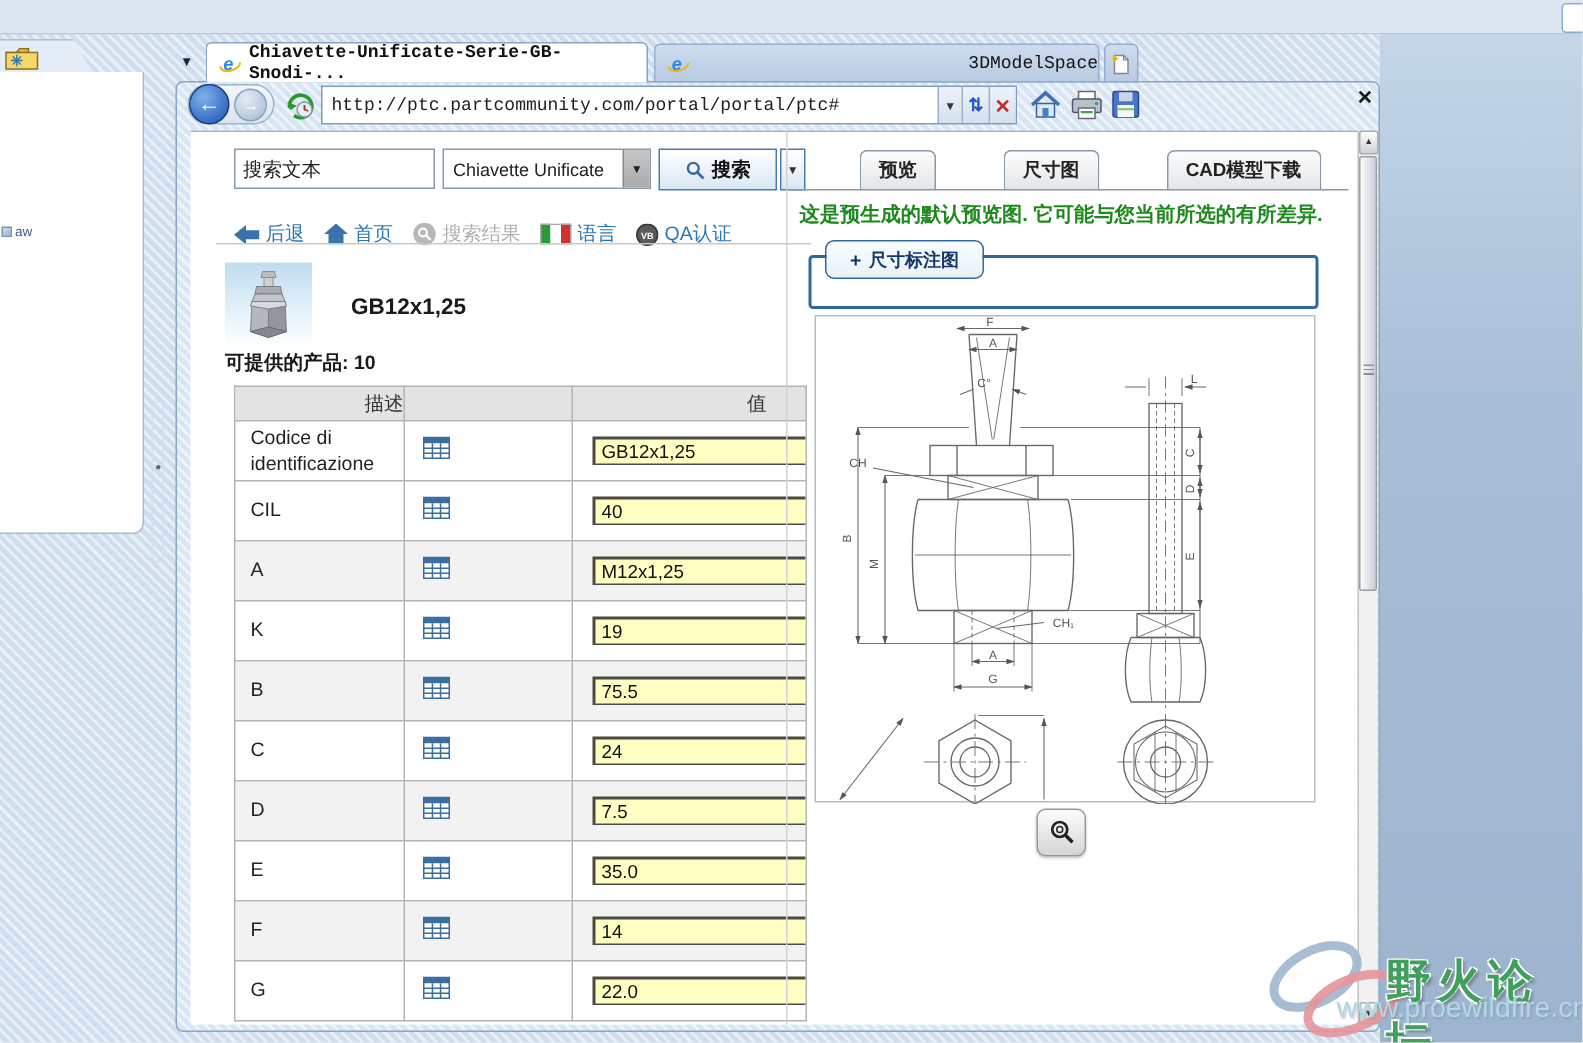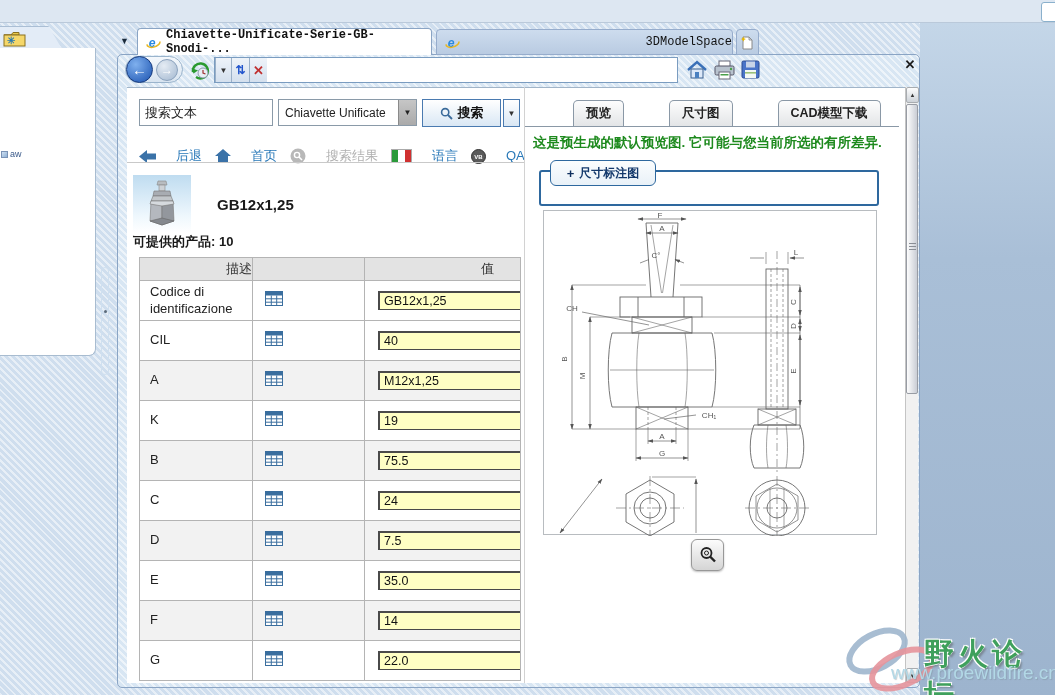--- a/index.html
+++ b/index.html
@@ -47,34 +47,34 @@
   .url-text { flex:1; font-family:"Liberation Mono", monospace; font-size:12px; color:#222; border:none; outline:none; padding:0 6px; background:transparent; line-height:24px; }
   .url-seg { width:16px; border-left:1px solid #9ab0c8; background:linear-gradient(#eef3f9,#d4e0ee); display:flex; align-items:center; justify-content:center; font-size:8px; color:#333; }
   .url-seg.wide { width:18px; }
   .ico-refresh { color:#2255cc; font-weight:bold; font-size:12px; }
   .ico-stop { color:#c03030; font-weight:bold; font-size:13px; }
   .tb-ico { position:absolute; top:59px; z-index:13; }
   .btn-close { position:absolute; left:901px; top:56px; width:18px; height:18px; z-index:14; color:#1a1a1a; font-size:13px; font-weight:bold; text-align:center; line-height:18px; }
 
   
   .content { position:absolute; left:127px; top:87px; width:778px; height:596px; background:#fff; border-top:1px solid #a0b4c8; z-index:11; }
-  .content-left { position:absolute; left:127px; top:87px; width:397px; height:596px; overflow:hidden; z-index:12; }
+  .content-left { position:absolute; left:144px; top:87px; width:397px; height:596px; overflow:hidden; z-index:12; }
   .content-right { position:absolute; left:524px; top:87px; width:381px; height:596px; border-left:1px solid #d2d2d2; overflow:hidden; z-index:12; }
 
   
   .search-input { position:absolute; left:12px; top:12px; width:134px; height:27px; border:1px solid #8a9aa8; font-size:13px; color:#222; padding:0 5px; font-family:"Liberation Sans", sans-serif; outline:none; }
   .combo { position:absolute; left:151px; top:12px; width:139px; height:27px; border:1px solid #8a9aa8; background:#fff; display:flex; align-items:center; }
   .combo-label { flex:1; font-size:12px; color:#222; padding-left:6px; white-space:nowrap; overflow:hidden; }
   .combo-btn { width:18px; align-self:stretch; background:linear-gradient(#c6c6c6,#aaaaaa); border-left:1px solid #8a8a8a; display:flex; align-items:center; justify-content:center; font-size:8px; color:#222; }
   .search-btn { position:absolute; left:295px; top:12px; width:79px; height:28px; border:1px solid #4a7ab0; background:linear-gradient(#ffffff,#d9e7f4); display:flex; align-items:center; justify-content:center; gap:5px; font-size:13px; font-weight:bold; color:#111; }
   .search-dd { position:absolute; left:376px; top:12px; width:17px; height:28px; border:1px solid #4a7ab0; background:linear-gradient(#ffffff,#d9e7f4); display:flex; align-items:center; justify-content:center; font-size:8px; color:#333; }
 
   
   .nav-row { position:absolute; left:12px; top:44px; height:22px; display:flex; align-items:center; gap:13px; white-space:nowrap; }
-  .nav-item { display:flex; align-items:center; gap:20px; font-size:13px; color:#2878b8;margin-top:28px; }
+  .nav-item { display:flex; align-items:center; gap:4px; font-size:13px; color:#2878b8;margin-top:28px; }
   .nav-item.disabled { color:#b0b0b0; }
   .h-divider { position:absolute; left:0; top:75px; width:397px; height:1px; background:#c9c9c9; }
 
   
   .product-icon { position:absolute; left:6px; top:88px; width:58px; height:58px; background:linear-gradient(180deg,#bfdcf0,#eef7fd 70%,#ffffff); }
   .product-title { position:absolute; left:90px; top:109px; font-size:15px; font-weight:bold; color:#1a1a1a; }
   .product-available { position:absolute; left:6px; top:146px; font-size:13px; font-weight:bold; color:#1a1a1a; }
 
   
   .ptable { position:absolute; left:12px; top:170px; width:381px; border-collapse:collapse; table-layout:fixed; }
@@ -170,20 +170,21 @@
   <div class="nav-capsule"></div>
   <div class="btn-back">←</div>
   <div class="btn-fwd">→</div>
   <svg class="btn-go" viewBox="0 0 22 22">
     <path d="M4,13 a7.5,7.5 0 1 1 3,5" stroke="#2a9a30" stroke-width="2.4" fill="none"></path>
     <path d="M2.5,9 L4.5,14.5 L9,11.5 Z" fill="#2a9a30"></path>
     <circle cx="14" cy="14" r="5" fill="#e8eef4" stroke="#8899aa" stroke-width="1"></circle>
     <path d="M14,11 L14,14 L16.5,15" stroke="#a03030" stroke-width="1.2" fill="none"></path>
   </svg>
   <div class="url-group">
+    <input class="url-text" readonly="" value="http://ptc.partcommunity.com/portal/portal/ptc#" style="">
     <div class="url-seg">▼</div>
     <div class="url-seg wide">
         <span class="ico-refresh">⇅</span>
       </div>
     <div class="url-seg wide">
         <span class="ico-stop">✕</span>
       </div>
   </div>
   <svg class="tb-ico" style="left:686px" width="22" height="22" viewBox="0 0 22 22">
     <path d="M2,11 L11,3 L20,11" fill="none" stroke="#3a70b8" stroke-width="2.4"></path>

